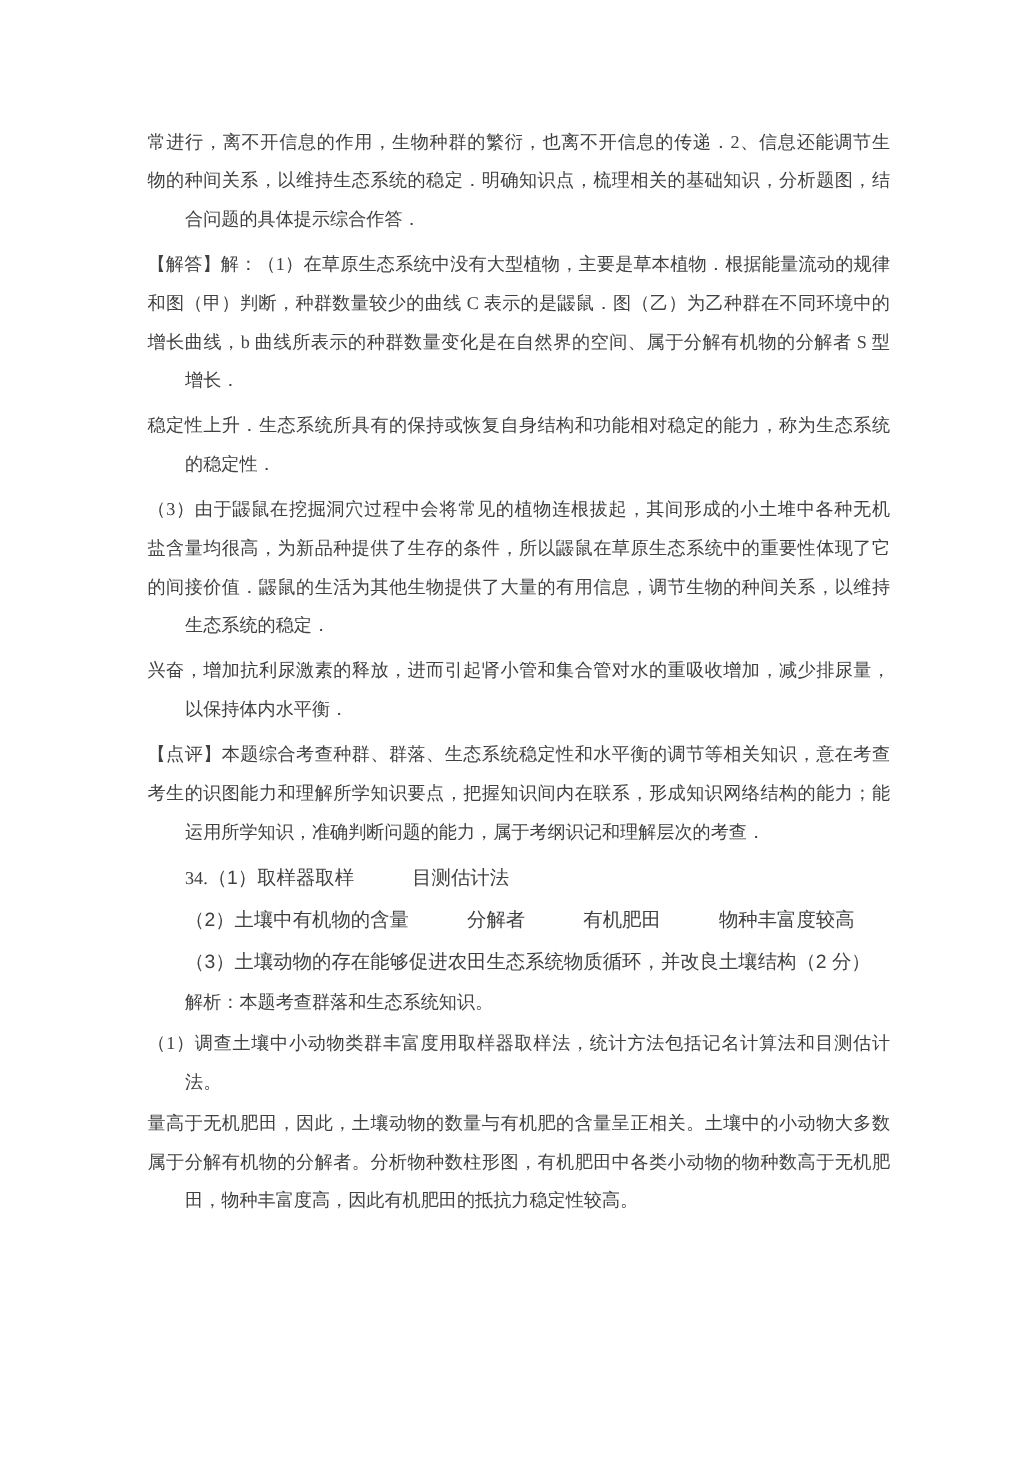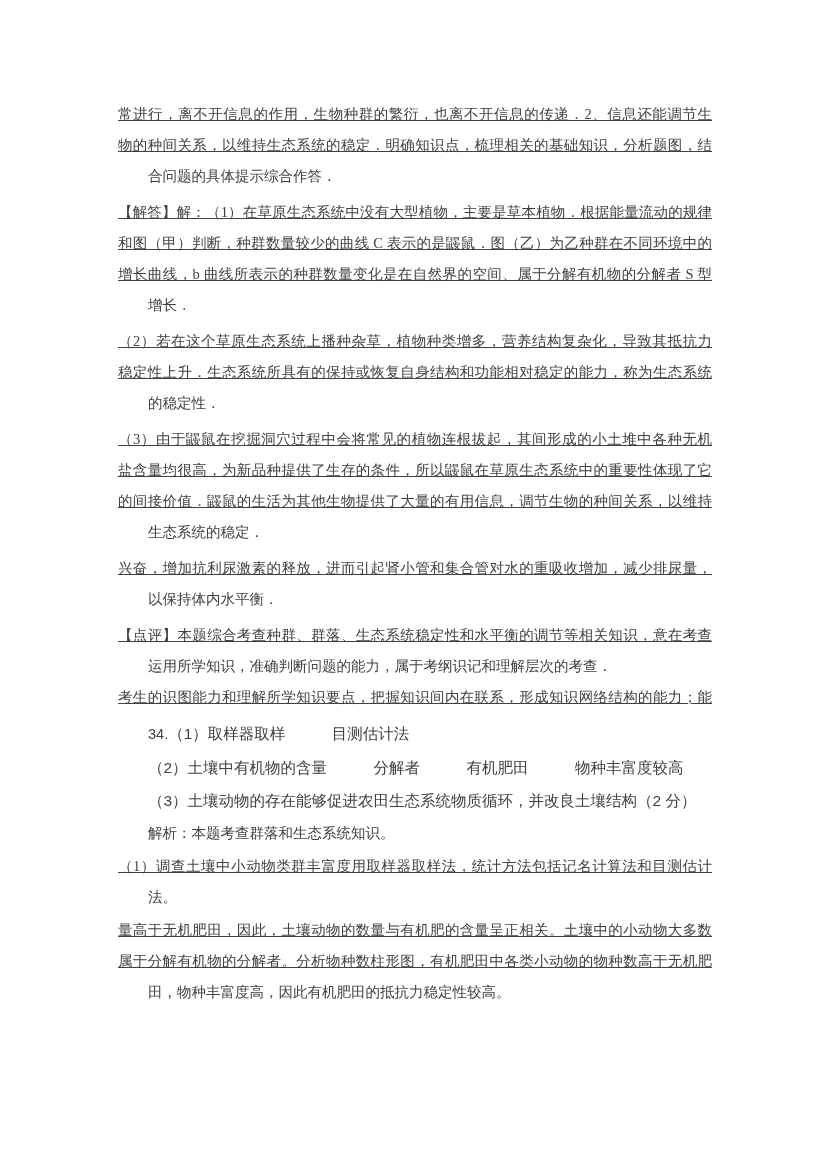--- a/index.html
+++ b/index.html
@@ -24,30 +24,29 @@
   .para + .para { margin-top: 5px; }
   .para.tight + .para.tight { margin-top: 2px; }
   .line {
     font-size: 14.5px;
     line-height: 31px;
     text-justify: inter-character;
   }
   .fill {
     text-align: justify;
     text-align-last: justify;
-    text-decoration: underline;
   }
   .end { text-align: left; margin-left: 30px; }
   .ansbold {
     font-family: "Liberation Sans", "DejaVu Sans", sans-serif;
     font-weight: normal;
     font-size: 15.5px;
   }
   .num {
-    font-family: Liberation Sans, sans-serif;
+    font-family: Liberation Serif, serif;
     font-weight: normal;
     font-size: 14.5px;
   }
 </style>
 </head>
 <body>
 
 <div class="page">
 
   <div class="para">
@@ -57,41 +56,40 @@
   </div>
 
   <div class="para">
     <div class="line fill">【解答】解：（1）在草原生态系统中没有大型植物，主要是草本植物．根据能量流动的规律</div>
     <div class="line fill">和图（甲）判断，种群数量较少的曲线 C 表示的是鼹鼠．图（乙）为乙种群在不同环境中的</div>
     <div class="line fill">增长曲线，b 曲线所表示的种群数量变化是在自然界的空间、属于分解有机物的分解者 S 型</div>
     <div class="line end">增长．</div>
   </div>
 
   <div class="para">
-    <div class="line fill">（2）若在这个草原生态系统上播种杂草，植物种类增多，营养结构复杂化，导致其抵抗力</div>
     <div class="line fill">稳定性上升．生态系统所具有的保持或恢复自身结构和功能相对稳定的能力，称为生态系统</div>
     <div class="line end">的稳定性．</div>
   </div>
 
   <div class="para">
     <div class="line fill">（3）由于鼹鼠在挖掘洞穴过程中会将常见的植物连根拔起，其间形成的小土堆中各种无机</div>
     <div class="line fill">盐含量均很高，为新品种提供了生存的条件，所以鼹鼠在草原生态系统中的重要性体现了它</div>
     <div class="line fill">的间接价值．鼹鼠的生活为其他生物提供了大量的有用信息，调节生物的种间关系，以维持</div>
     <div class="line end">生态系统的稳定．</div>
   </div>
 
   <div class="para">
     <div class="line fill">兴奋，增加抗利尿激素的释放，进而引起肾小管和集合管对水的重吸收增加，减少排尿量，</div>
     <div class="line end">以保持体内水平衡．</div>
   </div>
 
   <div class="para">
     <div class="line fill">【点评】本题综合考查种群、群落、生态系统稳定性和水平衡的调节等相关知识，意在考查</div>
+    <div class="line fill">考生的识图能力和理解所学知识要点，把握知识间内在联系，形成知识网络结构的能力；能</div>
     <div class="line end">运用所学知识，准确判断问题的能力，属于考纲识记和理解层次的考查．</div>
-    <div class="line fill">考生的识图能力和理解所学知识要点，把握知识间内在联系，形成知识网络结构的能力；能</div>
   </div>
 
   <div class="para tight">
     <div class="line end"><span class="num">34.</span><span class="ansbold">（1）取样器取样　　　目测估计法</span></div>
   </div>
 
   <div class="para tight">
     <div class="line end ansbold">（2）土壤中有机物的含量　　　分解者　　　有机肥田　　　物种丰富度较高</div>
   </div>
 

